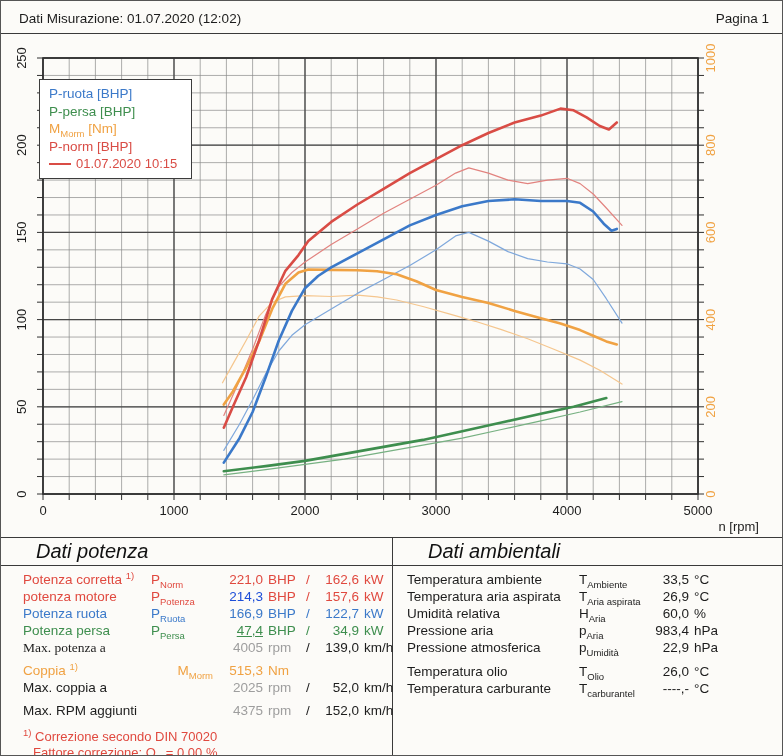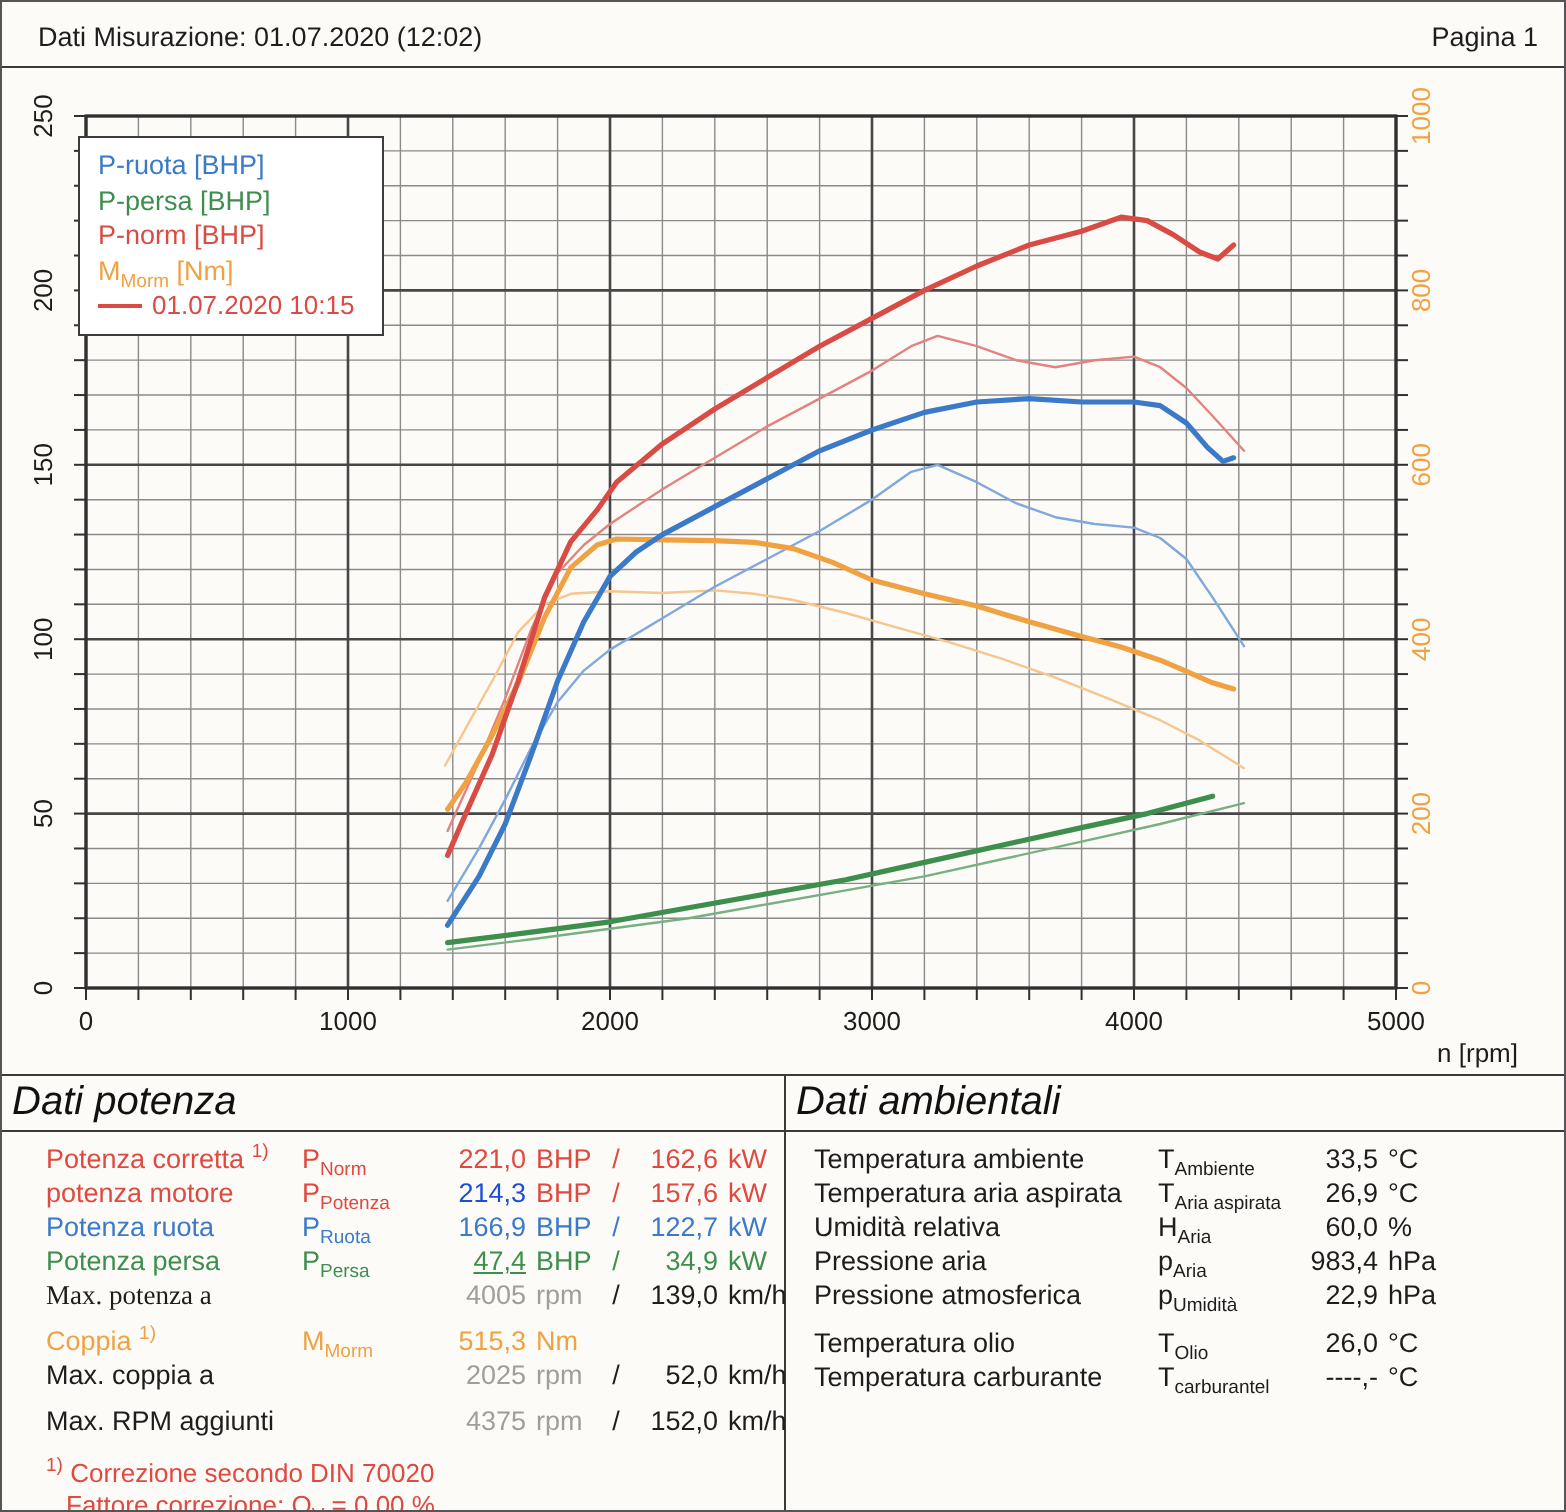--- a/index.html
+++ b/index.html
@@ -4,34 +4,34 @@
 <style>
   html,body{margin:0;padding:0;background:#ddd;}
   .page{position:relative;width:783px;height:756px;background:#fcfbf8;
         font-family:"Liberation Sans",sans-serif;color:#1d1d1d;overflow:hidden;
         box-sizing:border-box;border:1px solid #555;}
   .header{position:absolute;top:2px;left:0;right:0;height:30px;border-bottom:1px solid #3a3a3a;
           display:flex;justify-content:space-between;align-items:center;
           padding:0 13px 0 18px;font-size:13.5px;}
   #chart-svg{position:absolute;top:0;left:0;width:783px;height:756px;}
   #chart-svg text{font-family:"Liberation Sans",sans-serif;}
-  .legend{position:absolute;left:38px;top:67px;width:153px;box-sizing:border-box;
+  .legend{position:absolute;left:38px;top:78px;width:153px;box-sizing:border-box;
           background:#fff;border:1px solid #3c3c3c;padding:5px 4px 5px 9px;
           font-size:13.5px;line-height:17.5px;}
   .lrow{white-space:nowrap;}
   .lrow.run{display:flex;align-items:center;gap:5px;font-size:13px;}
   .legend-line{display:inline-block;width:22px;height:2px;flex:0 0 22px;}
   sub{font-size:9.5px;line-height:0;}
   sup{font-size:9.5px;line-height:0;}
   .tables{position:absolute;top:536px;left:0;right:0;bottom:0;border-top:1px solid #3a3a3a;
           display:flex;}
   .tbl-left{width:392px;box-sizing:border-box;border-right:1px solid #3a3a3a;}
   .tbl-right{flex:1;}
   .sec-title{height:27px;border-bottom:1px solid #3a3a3a;display:flex;align-items:center;
-             padding-left:5px;font-style:italic;font-size:20px;color:#111;}
+             padding-left:35px;font-style:italic;font-size:20px;color:#111;}
   .rows{padding:6px 0 0 0;font-size:13.5px;}
   .prow{display:grid;grid-template-columns:128px 62px 50px 38px 14px 44px 34px;
         padding-left:22px;height:17px;line-height:16px;align-items:baseline;}
   .erow{display:grid;grid-template-columns:172px 62px 48px 40px;
         padding-left:14px;height:17px;line-height:16px;align-items:baseline;}
   .v{text-align:right;}
   .u{padding-left:5px;}
   .sl{text-align:center;}
   .footnote{margin-top:9px;padding-left:22px;font-size:13px;line-height:15.5px;}
   .fn2{padding-left:10px;}
@@ -215,22 +215,22 @@
       <polyline points="222.8,414.5 238.5,379.6 251.6,348.2 264.7,313.4 277.8,285.5 290.9,271.5 304.0,261.0 330.2,243.6 356.4,227.9 382.6,212.2 408.8,198.3 435.0,184.3 454.6,172.1 467.8,166.9 487.4,172.1 507.0,179.1 526.7,182.6 546.4,179.1 566.0,177.3 579.1,182.6 592.2,193.0 605.3,207.0 621.0,224.4" fill="none" stroke="#e2837f" stroke-width="1.2" stroke-linejoin="round" stroke-linecap="round"></polyline>
       <polyline points="222.8,470.3 264.7,465.1 304.0,459.9 343.3,452.9 382.6,445.9 421.9,438.9 461.2,430.2 500.5,421.5 539.8,412.8 572.6,405.8 605.3,397.1" fill="none" stroke="#3e8e4e" stroke-width="2.6" stroke-linejoin="round" stroke-linecap="round"></polyline>
       <polyline points="222.8,403.6 231.9,390.5 245.1,366.6 258.1,340.4 271.3,307.7 284.4,282.8 297.5,271.5 307.3,268.5 330.2,268.9 356.4,269.3 376.1,270.2 395.7,273.3 415.3,280.2 435.0,289.0 461.2,295.9 487.4,302.0 513.6,309.9 539.8,317.3 559.5,322.5 579.1,329.1 592.2,334.7 605.3,340.4 615.8,343.5" fill="none" stroke="#f0a243" stroke-width="2.6" stroke-linejoin="round" stroke-linecap="round"></polyline>
       <polyline points="222.8,461.6 238.5,437.2 251.6,411.0 264.7,376.2 277.8,339.5 290.9,309.9 304.0,287.2 317.1,275.0 330.2,266.3 356.4,252.3 382.6,238.4 408.8,224.4 435.0,214.0 461.2,205.2 487.4,200.0 513.6,198.3 539.8,200.0 566.0,200.0 579.1,201.8 592.2,210.5 602.7,222.7 610.5,229.7 615.8,227.9" fill="none" stroke="#3b79c9" stroke-width="2.6" stroke-linejoin="round" stroke-linecap="round"></polyline>
       <polyline points="222.8,426.7 231.9,405.8 245.1,376.2 258.1,339.5 271.3,297.7 284.4,269.8 297.5,254.1 307.3,240.1 330.2,220.9 356.4,203.5 382.6,187.8 408.8,172.1 435.0,158.2 461.2,144.2 487.4,132.0 513.6,121.5 539.8,114.6 559.5,107.6 572.6,109.3 585.6,116.3 598.8,125.0 607.9,128.5 615.8,121.5" fill="none" stroke="#d94c45" stroke-width="2.6" stroke-linejoin="round" stroke-linecap="round"></polyline>
     </svg>
 
   <div class="legend" id="legend">
       <div class="lrow" style="color: rgb(59, 121, 201);">P-ruota [BHP]</div>
       <div class="lrow" style="color: rgb(62, 142, 78);">P-persa [BHP]</div>
+      <div class="lrow" style="color: rgb(240, 162, 67);">M<sub>Morm</sub> [Nm]</div>
       <div class="lrow" style="color: rgb(217, 76, 69);">P-norm [BHP]</div>
-      <div class="lrow" style="color: rgb(240, 162, 67);">M<sub>Morm</sub> [Nm]</div>
       <div class="lrow run" style="color: rgb(217, 76, 69);">
         <span class="legend-line" style="background: rgb(217, 76, 69);"></span>
         <span>01.07.2020 10:15</span>
       </div>
     </div>
 
   <div class="tables">
     <div class="tbl-left">
       <div class="sec-title">Dati potenza</div>
       <div class="rows" id="power-rows">
@@ -274,21 +274,21 @@
             <span class="lab" style="color: rgb(29, 29, 29); font-family: Liberation Serif, serif;">Max. potenza a</span>
             <span class="sym" style="color: rgb(29, 29, 29);"></span>
             <span class="v" style="color: rgb(158, 158, 158);">4005</span>
             <span class="u" style="color: rgb(158, 158, 158);">rpm</span>
             <span class="sl" style="color: rgb(29, 29, 29);">/</span>
             <span class="v" style="color: rgb(29, 29, 29);">139,0</span>
             <span class="u" style="color: rgb(29, 29, 29);">km/h</span>
           </div>
           <div class="prow" style="margin-top: 6px;">
             <span class="lab" style="color: rgb(240, 162, 67);">Coppia <sup>1)</sup></span>
-            <span class="sym" style="color: rgb(240, 162, 67);">M<sub>Morm</sub></span>
+            <span class="sym" style="color: rgb(240, 162, 67); text-align: right;">M<sub>Morm</sub></span>
             <span class="v" style="color: rgb(240, 162, 67);">515,3</span>
             <span class="u" style="color: rgb(240, 162, 67);">Nm</span>
             <span class="sl" style="color: rgb(240, 162, 67);"></span>
             <span class="v" style="color: rgb(240, 162, 67);"></span>
             <span class="u" style="color: rgb(240, 162, 67);"></span>
           </div>
           <div class="prow">
             <span class="lab" style="color: rgb(29, 29, 29);">Max. coppia a</span>
             <span class="sym" style="color: rgb(29, 29, 29);"></span>
             <span class="v" style="color: rgb(158, 158, 158);">2025</span>

